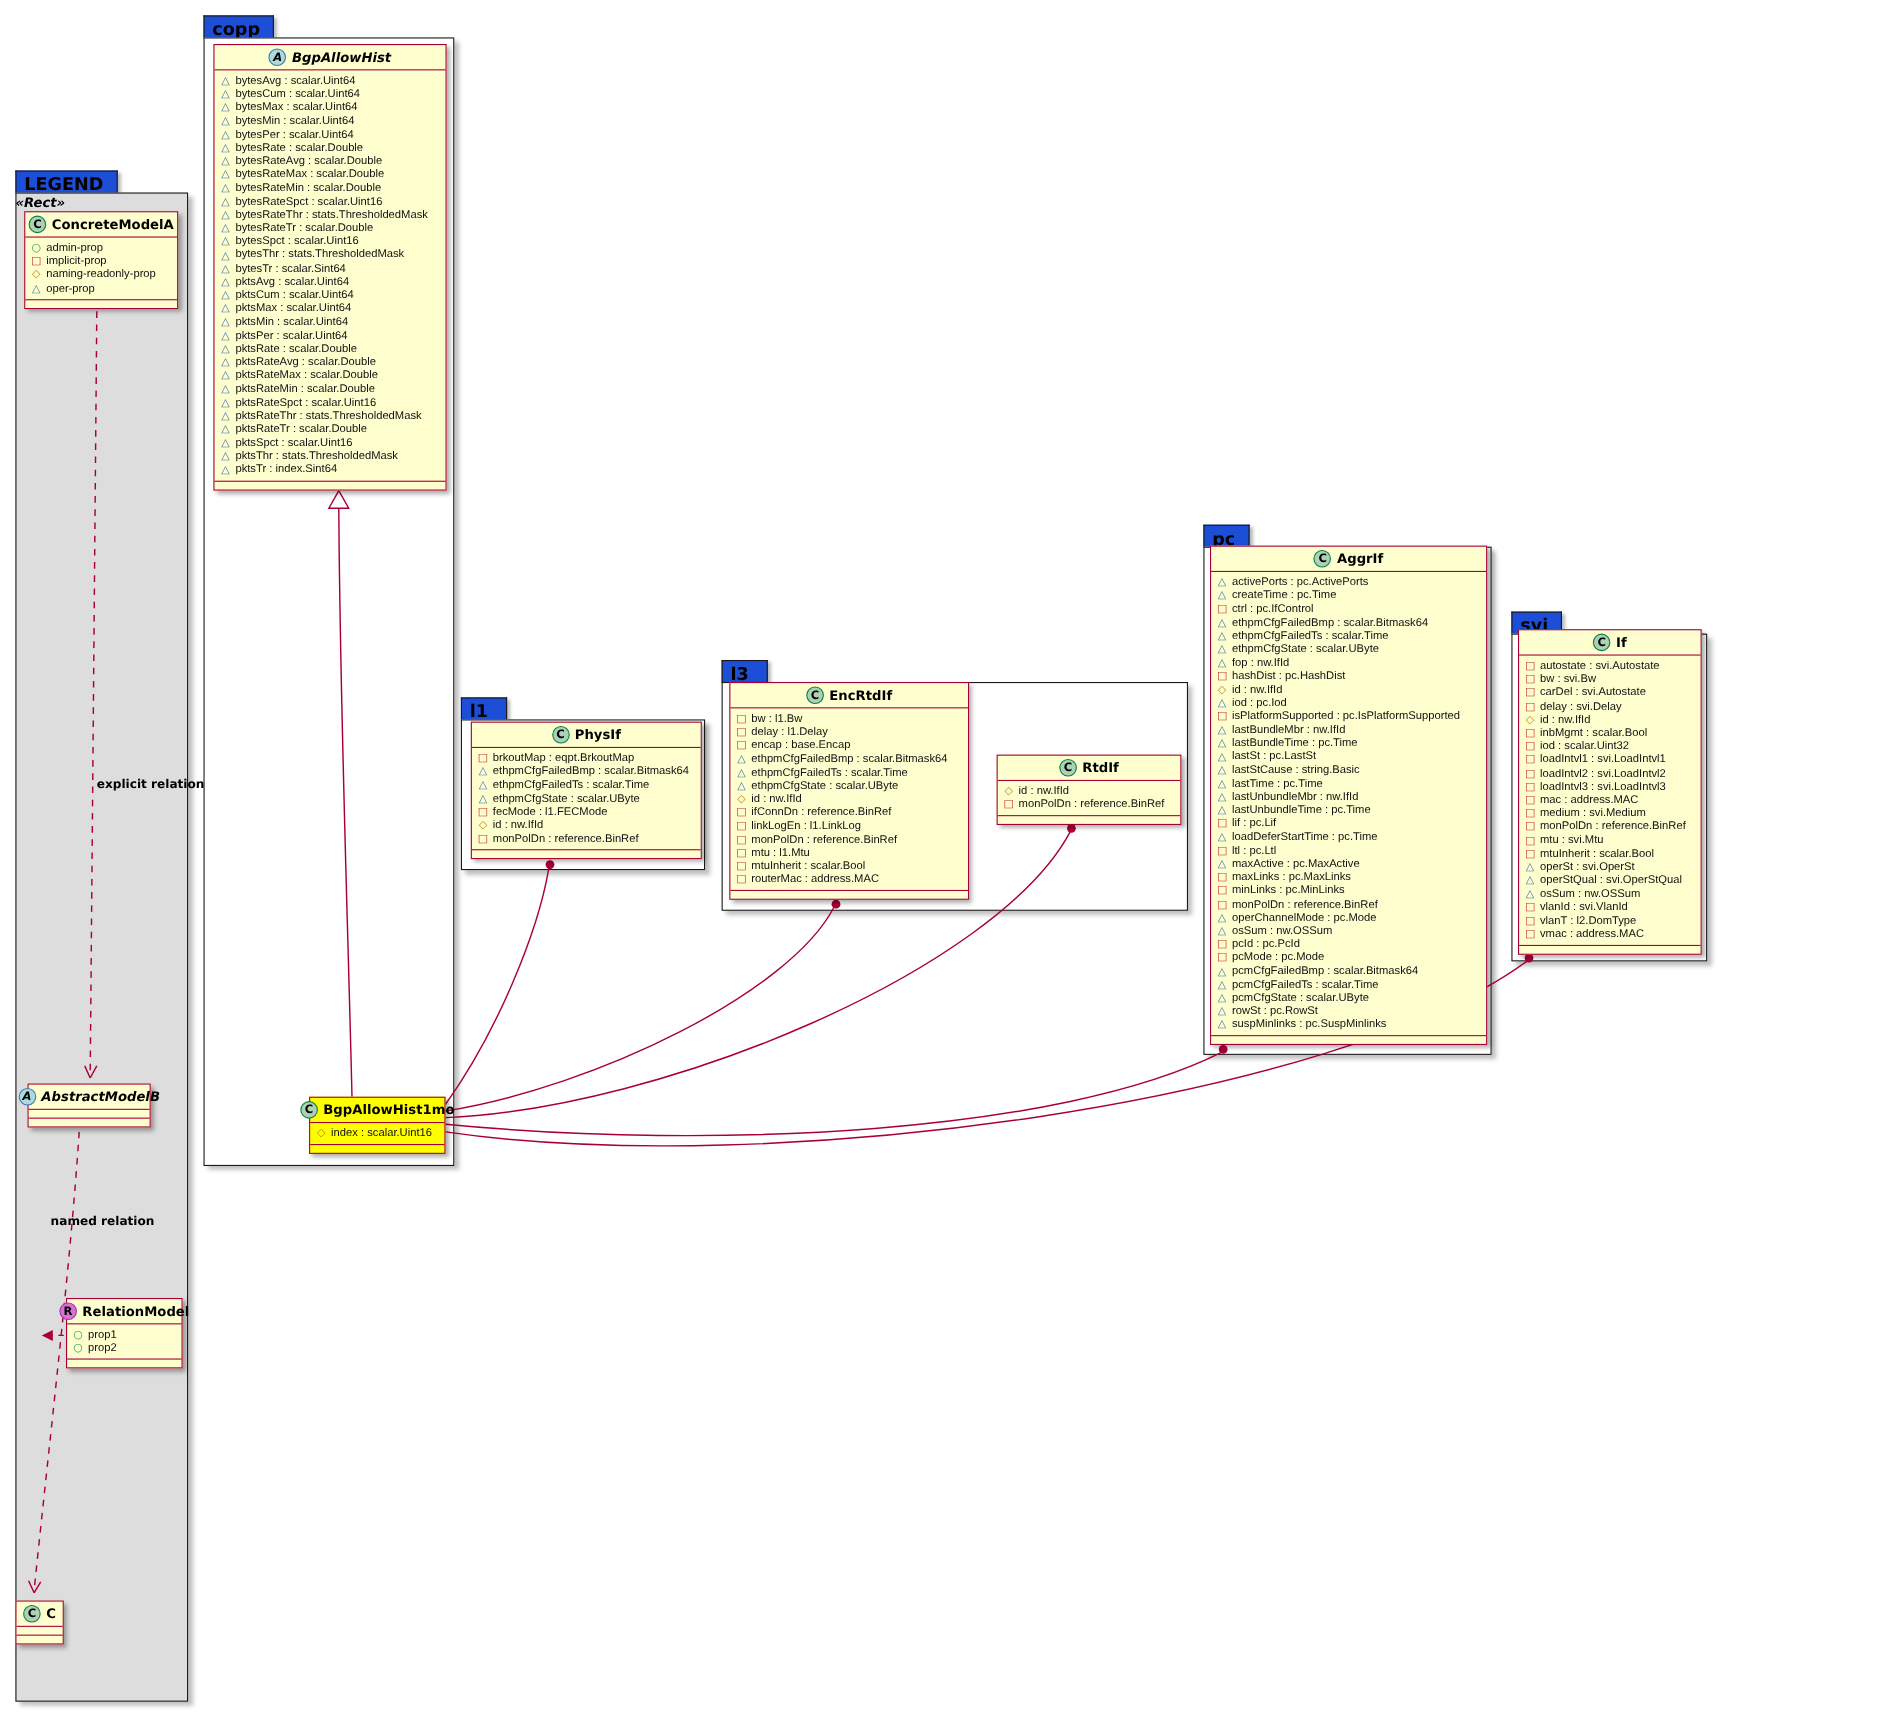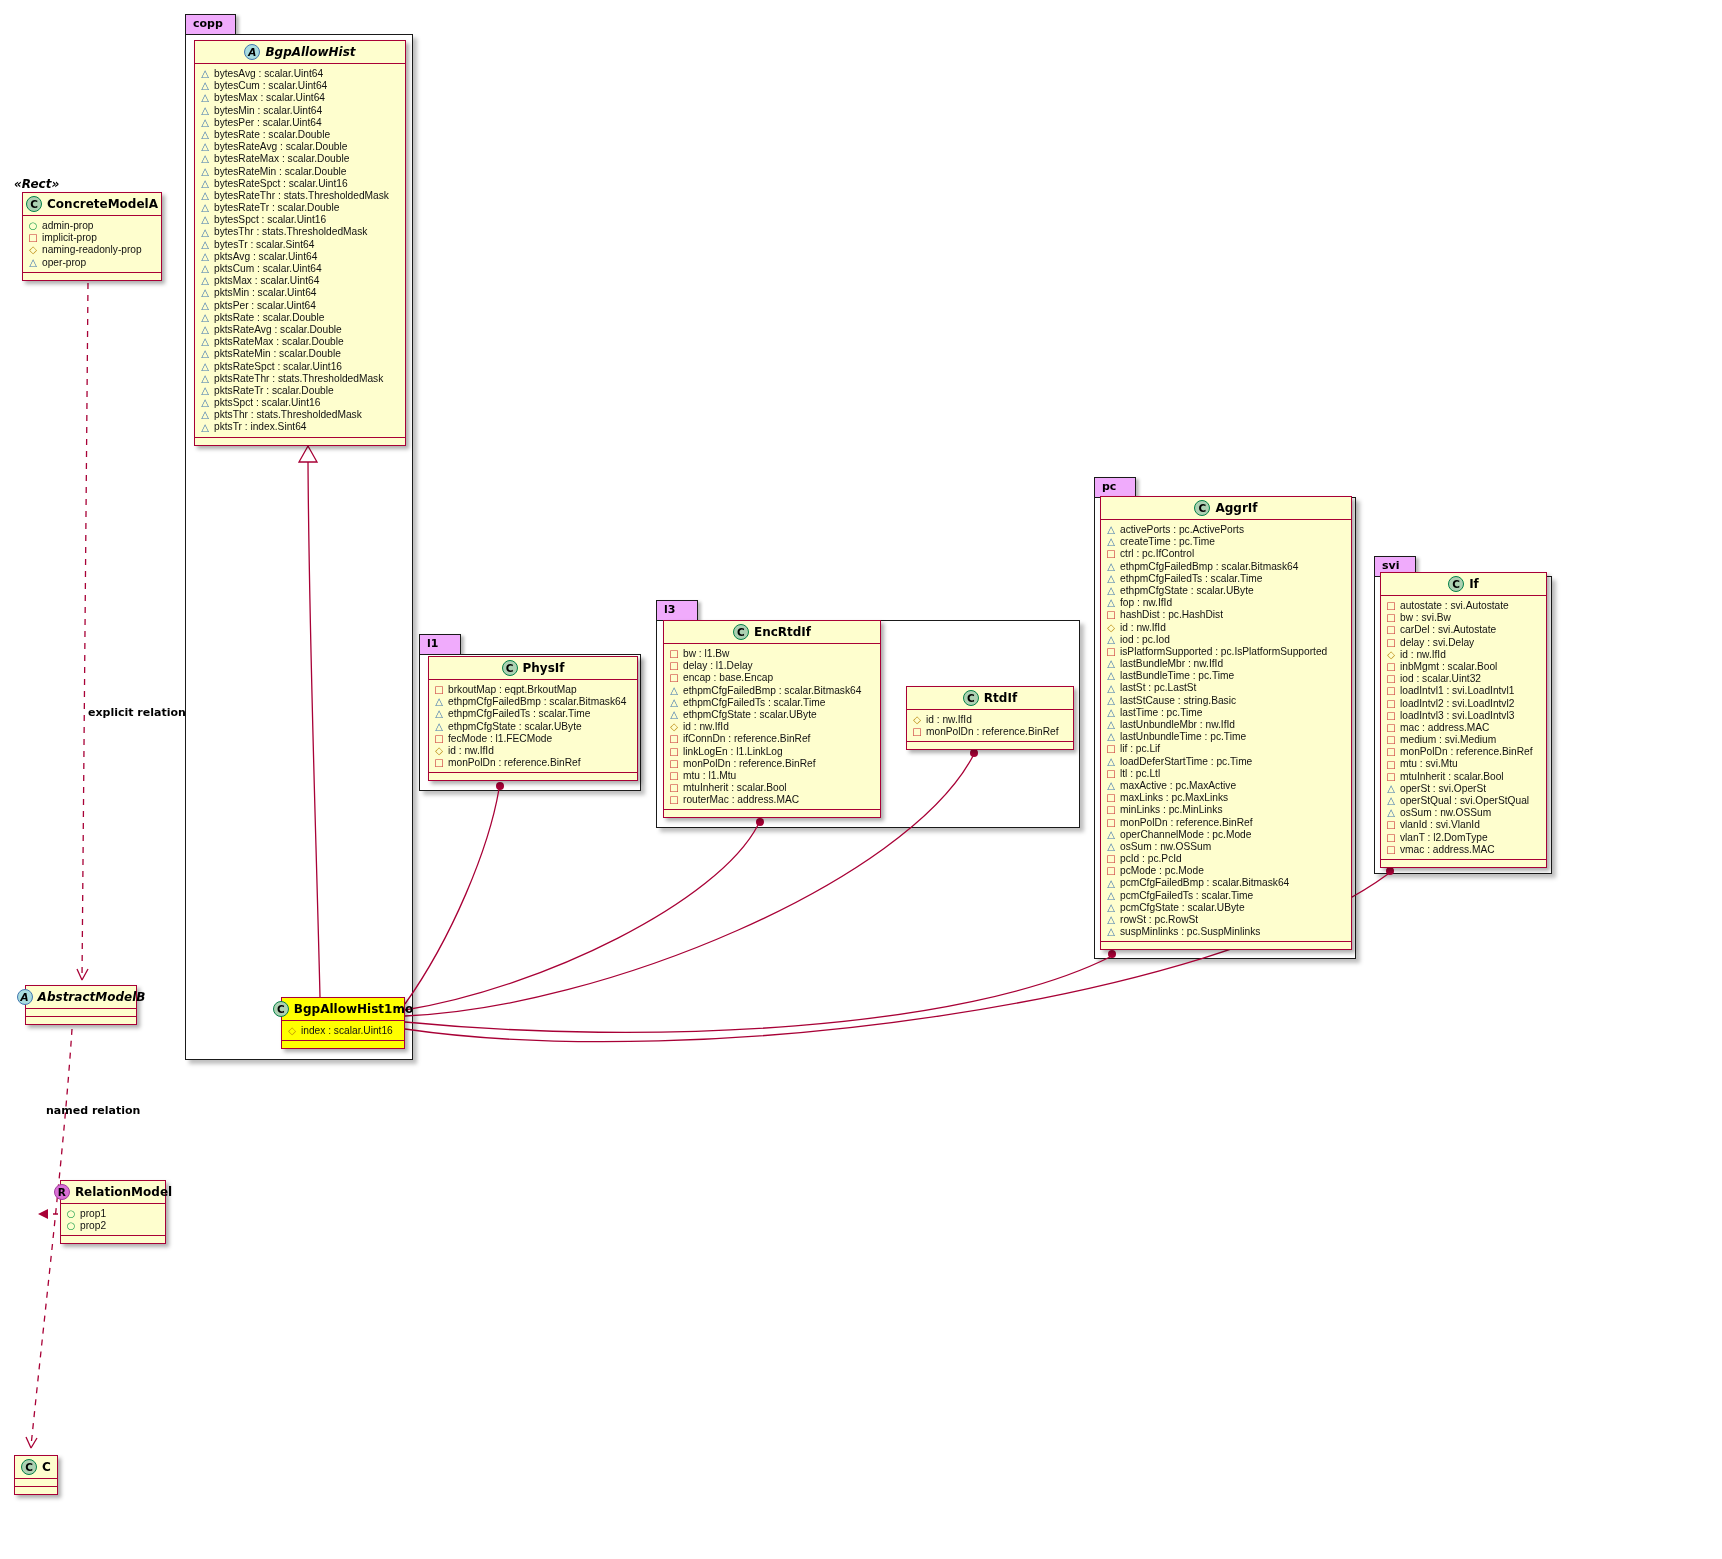--- a/index.html
+++ b/index.html
@@ -3,23 +3,23 @@
 <meta charset="utf-8">
 <style>
   * { margin:0; padding:0; box-sizing:border-box; }
   html,body { background:#ffffff; font-family:"DejaVu Sans", sans-serif; }
   .canvas { position:relative; width:1722px; height:1559px; background:#fff; overflow:hidden; }
 
   
   .pkg { position:absolute; z-index:1; }
   .pkg-tab {
     position:absolute; top:0; left:0; height:21px; min-width:42px;
-    padding:2px 12px 0 7px; background:#f0abfc;
+    padding:2px 12px 0 7px; background:#1d4ed8;
     border:1.6px solid #1a1a1a; border-bottom:none;
-    font-weight:bold; font-size:11px; color:#000;
+    font-weight:bold; font-size:16px; color:#000;
     box-shadow:3px 2px 3px rgba(0,0,0,.28);
   }
   .pkg-body {
     position:absolute; left:0; right:0; top:20px; bottom:0;
     border:1.6px solid #1a1a1a; background:#fff;
     box-shadow:4px 4px 4px rgba(0,0,0,.25);
   }
   .pkg-legend .pkg-body { background:#dddddd; }
 
   
@@ -58,20 +58,24 @@
   }
   .rel-label { position:absolute; z-index:2; font-size:11px; color:#000; white-space:nowrap;font-weight:bold; }
 
   .rel-svg { position:absolute; left:0; top:0; z-index:2; pointer-events:none; }
 </style>
 </head>
 <body>
 
 <div class="canvas">
 
+  <div class="pkg pkg-legend" style="left:14px;top:155px;width:157px;height:1392px">
+    <div class="pkg-tab">LEGEND</div>
+    <div class="pkg-body"></div>
+  </div>
 
   <div class="pkg" style="left:185px;top:14px;width:228px;height:1046px">
     <div class="pkg-tab">copp</div>
     <div class="pkg-body"></div>
   </div>
 
   <div class="pkg" style="left:419px;top:634px;width:222px;height:157px">
     <div class="pkg-tab">l1</div>
     <div class="pkg-body"></div>
   </div>

